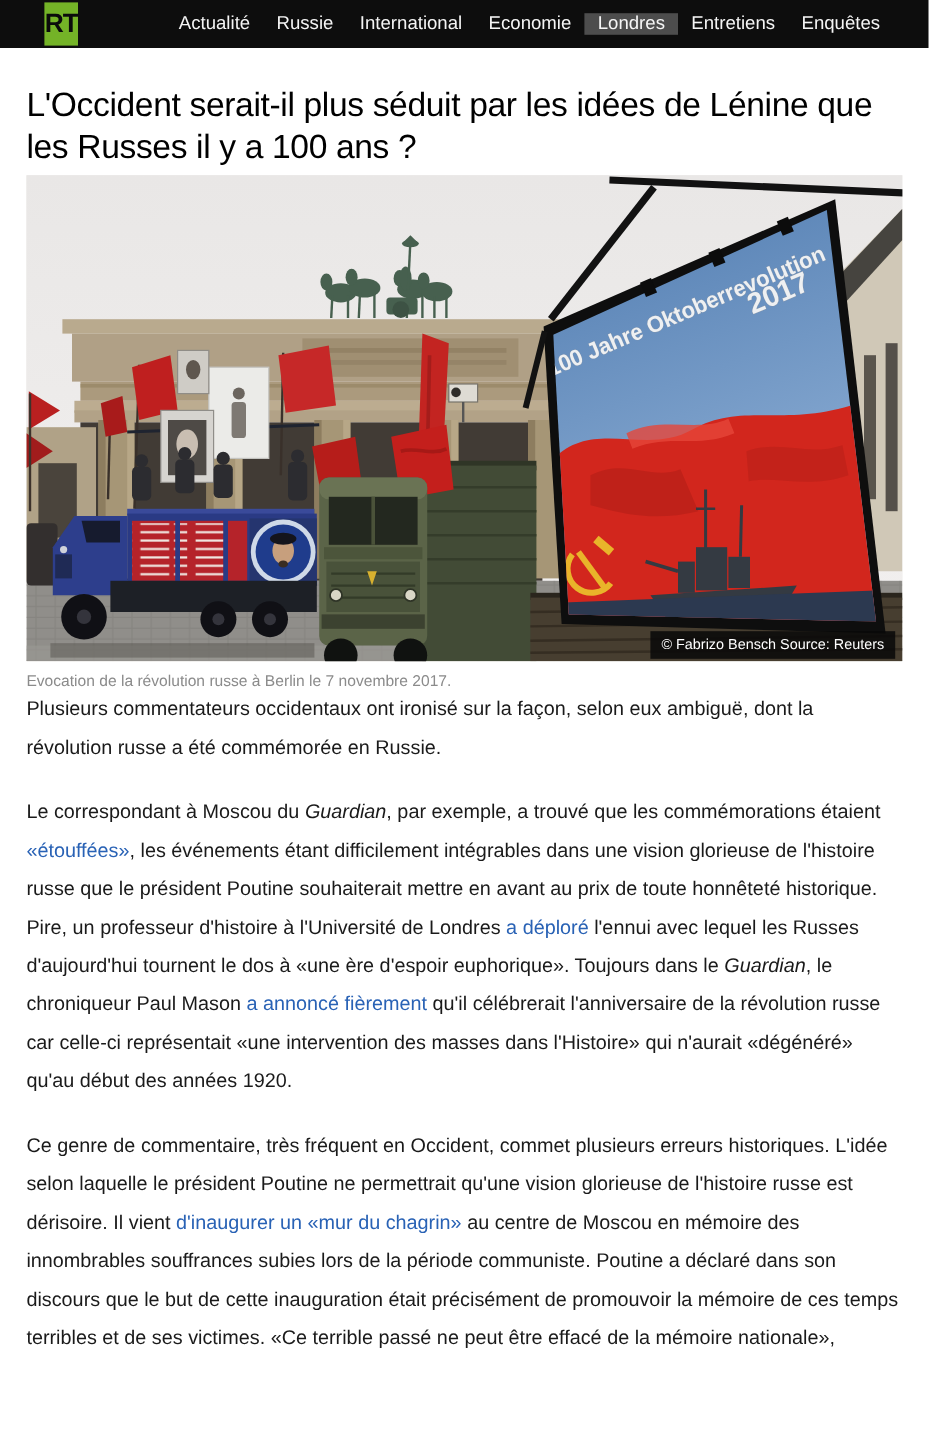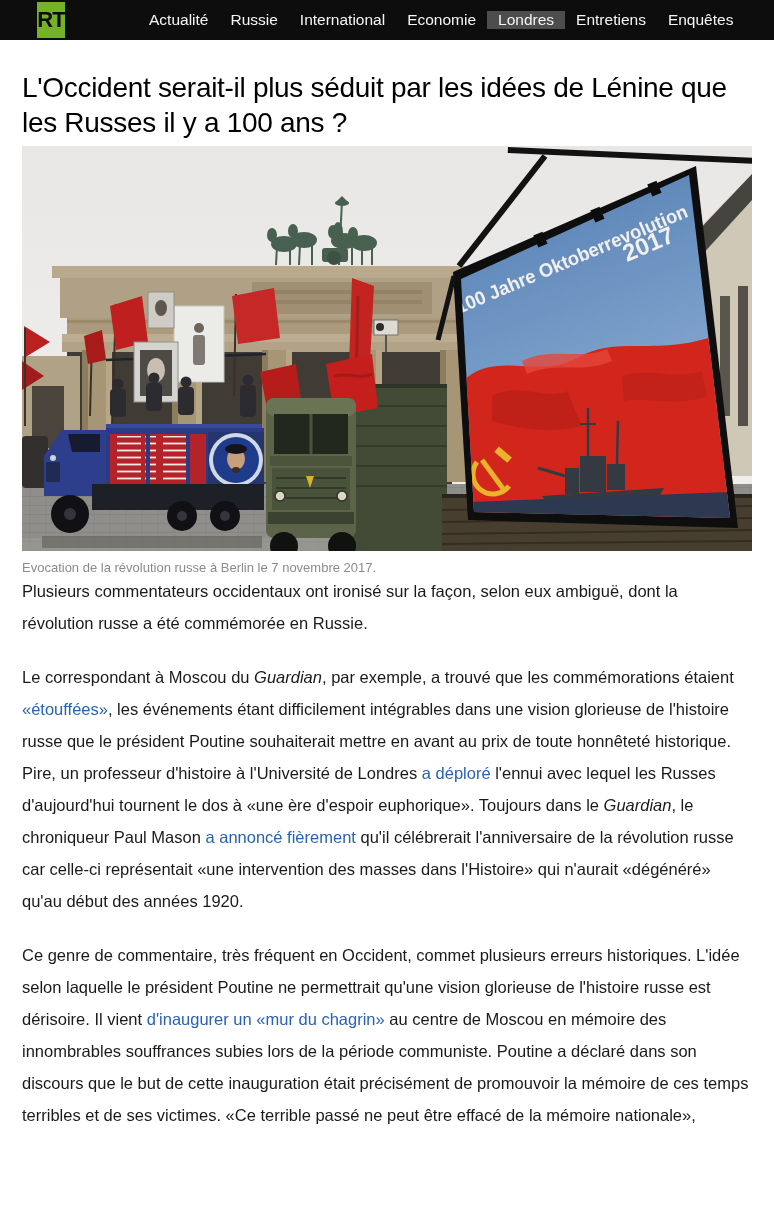--- a/index.html
+++ b/index.html
@@ -323,20 +323,21 @@
           </g>
 
           <rect x="486" y="1" width="246" height="6" fill="#121212" transform="rotate(2.5 486 1)"></rect>
           <line x1="437" y1="120" x2="523" y2="10" stroke="#121212" stroke-width="6"></line>
           <line x1="432" y1="130" x2="416" y2="194" stroke="#121212" stroke-width="5"></line>
           <rect x="514" y="87" width="10" height="13" fill="#0c0c0c" transform="rotate(-23 519 95)"></rect>
           <rect x="571" y="62" width="10" height="13" fill="#0c0c0c" transform="rotate(-23 576 70)"></rect>
           <rect x="628" y="36" width="10" height="13" fill="#0c0c0c" transform="rotate(-23 633 44)"></rect>
         </g>
       </svg>
+      <div class="credit">© Fabrizo Bensch Source: Reuters</div>
     </figure>
     <p class="caption">Evocation de la révolution russe à Berlin le 7 novembre 2017.</p>
 
 
     <p class="body-p"><span>Plusieurs commentateurs occidentaux ont ironisé sur la façon, selon eux ambiguë, dont la révolution russe a été commémorée en Russie.</span></p>
     <p class="body-p"><span>Le correspondant à Moscou du </span><em>Guardian</em><span>, par exemple, a trouvé que les commémorations étaient </span><a href="#">«étouffées»</a><span>, les événements étant difficilement intégrables dans une vision glorieuse de l'histoire russe que le président Poutine souhaiterait mettre en avant au prix de toute honnêteté historique. Pire, un professeur d'histoire à l'Université de Londres </span><a href="#">a déploré</a><span> l'ennui avec lequel les Russes d'aujourd'hui tournent le dos à «une ère d'espoir euphorique».  Toujours dans le </span><em>Guardian</em><span>, le chroniqueur Paul Mason </span><a href="#">a annoncé fièrement</a><span> qu'il célébrerait l'anniversaire de la révolution russe car celle-ci représentait «une intervention des masses dans l'Histoire» qui n'aurait «dégénéré» qu'au début des années 1920.</span></p>
     <p class="body-p"><span>Ce genre de commentaire, très fréquent en Occident, commet plusieurs erreurs historiques. L'idée selon laquelle le président Poutine ne permettrait qu'une vision glorieuse de l'histoire russe est dérisoire. Il vient </span><a href="#">d'inaugurer un «mur du chagrin»</a><span> au centre de Moscou en mémoire des innombrables souffrances subies lors de la période communiste. Poutine a déclaré dans son discours que le but de cette inauguration était précisément de promouvoir la mémoire de ces temps terribles et de ses victimes. «Ce terrible passé ne peut être effacé de la mémoire nationale», </span></p>
 
   </div>
 </div>

